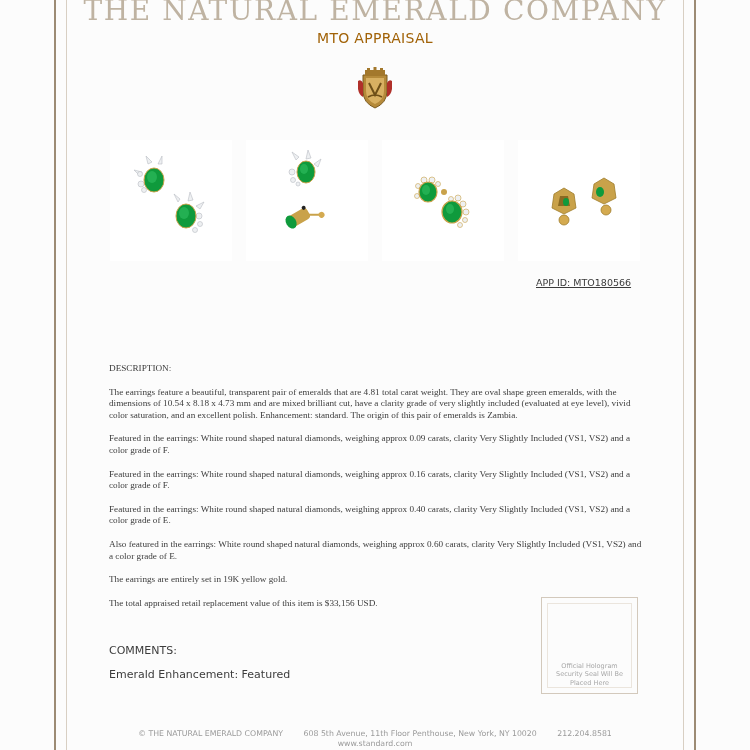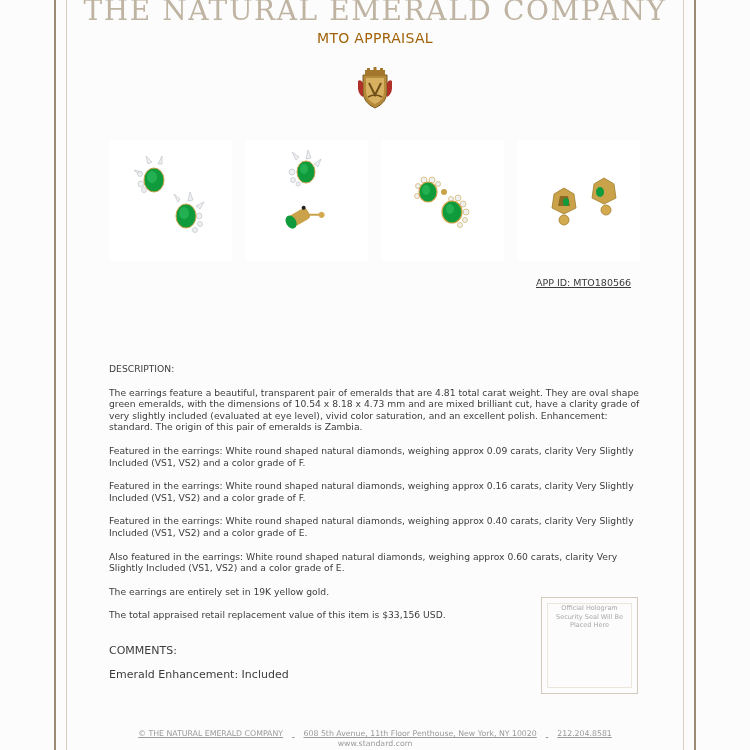--- a/index.html
+++ b/index.html
@@ -33,45 +33,45 @@
     position: absolute; top: 0; width: 122px; height: 121px; background: #ffffff;
   }
   .photo-tile svg { width: 122px; height: 121px; display: block; }
 
   .app-id {
     position: absolute; top: 277px; left: 536px; font-size: 9.5px; color: #3a3a3a; text-decoration: underline;
   }
 
   .content {
     position: absolute; left: 109px; top: 363px; width: 535px;
-    font-size: 9.2px; line-height: 11.6px; color: #3c3c3c;
+    font-size: 9.2px; line-height: 11.6px; color: #3c3c3c; font-family: Liberation Serif, serif;
   }
   .content p { margin: 0 0 12px 0; }
   .section-heading { margin: 0 0 13px 0; }
 
   .comments {
     position: absolute; left: 109px; top: 644px; width: 400px;
     font-size: 11px; color: #3c3c3c;
   }
   .comments div { height: 23.5px; }
 
   .seal-box {
     position: absolute; left: 541px; top: 597px; width: 97px; height: 97px;
     border: 1px solid #d3c9bc; box-sizing: border-box;
   }
   .seal-inner {
     position: absolute; left: 5px; top: 5px; right: 5px; bottom: 5px;
     border: 1px solid #ebe5dd;
-    display: flex; align-items: flex-start; justify-content: center; text-align: center;
+    display: flex; align-items: flex-end; justify-content: center; text-align: center;
   }
   .seal-text { font-size: 6.5px; line-height: 8.5px; color: #a8a8a8; width: 70px; }
 
   .footer-line {
     position: absolute; top: 729px; left: 0; width: 750px; text-align: center;
-    font-size: 7.8px; color: #9a9a9a; white-space: nowrap; text-decoration: underline;
+    font-size: 7.8px; color: #9a9a9a; white-space: nowrap;
   }
   .footer-line span { margin: 0 9px; }
   .footer-web {
     position: absolute; top: 739px; left: 0; width: 750px; text-align: center;
     font-size: 7.8px; color: #9a9a9a;
   }
 </style>
 </head>
 <body>
 
@@ -207,21 +207,21 @@
   <p>Featured in the earrings: White round shaped natural diamonds, weighing approx 0.09 carats, clarity Very Slightly Included (VS1, VS2) and a color grade of F.</p>
   <p>Featured in the earrings: White round shaped natural diamonds, weighing approx 0.16 carats, clarity Very Slightly Included (VS1, VS2) and a color grade of F.</p>
   <p>Featured in the earrings: White round shaped natural diamonds, weighing approx 0.40 carats, clarity Very Slightly Included (VS1, VS2) and a color grade of E.</p>
   <p>Also featured in the earrings: White round shaped natural diamonds, weighing approx 0.60 carats, clarity Very Slightly Included (VS1, VS2) and a color grade of E.</p>
   <p>The earrings are entirely set in 19K yellow gold.</p>
   <p>The total appraised retail replacement value of this item is $33,156 USD.</p>
 </div>
 
 <div class="comments">
   <div>COMMENTS:</div>
-  <div>Emerald Enhancement: Included</div>
+  <div>Emerald Enhancement: Featured</div>
 </div>
 
 <div class="seal-box">
   <div class="seal-inner">
     <div class="seal-text">Official Hologram Security Seal Will Be Placed Here</div>
   </div>
 </div>
 
 <div class="footer-line">
   <span>© THE NATURAL EMERALD COMPANY</span>

